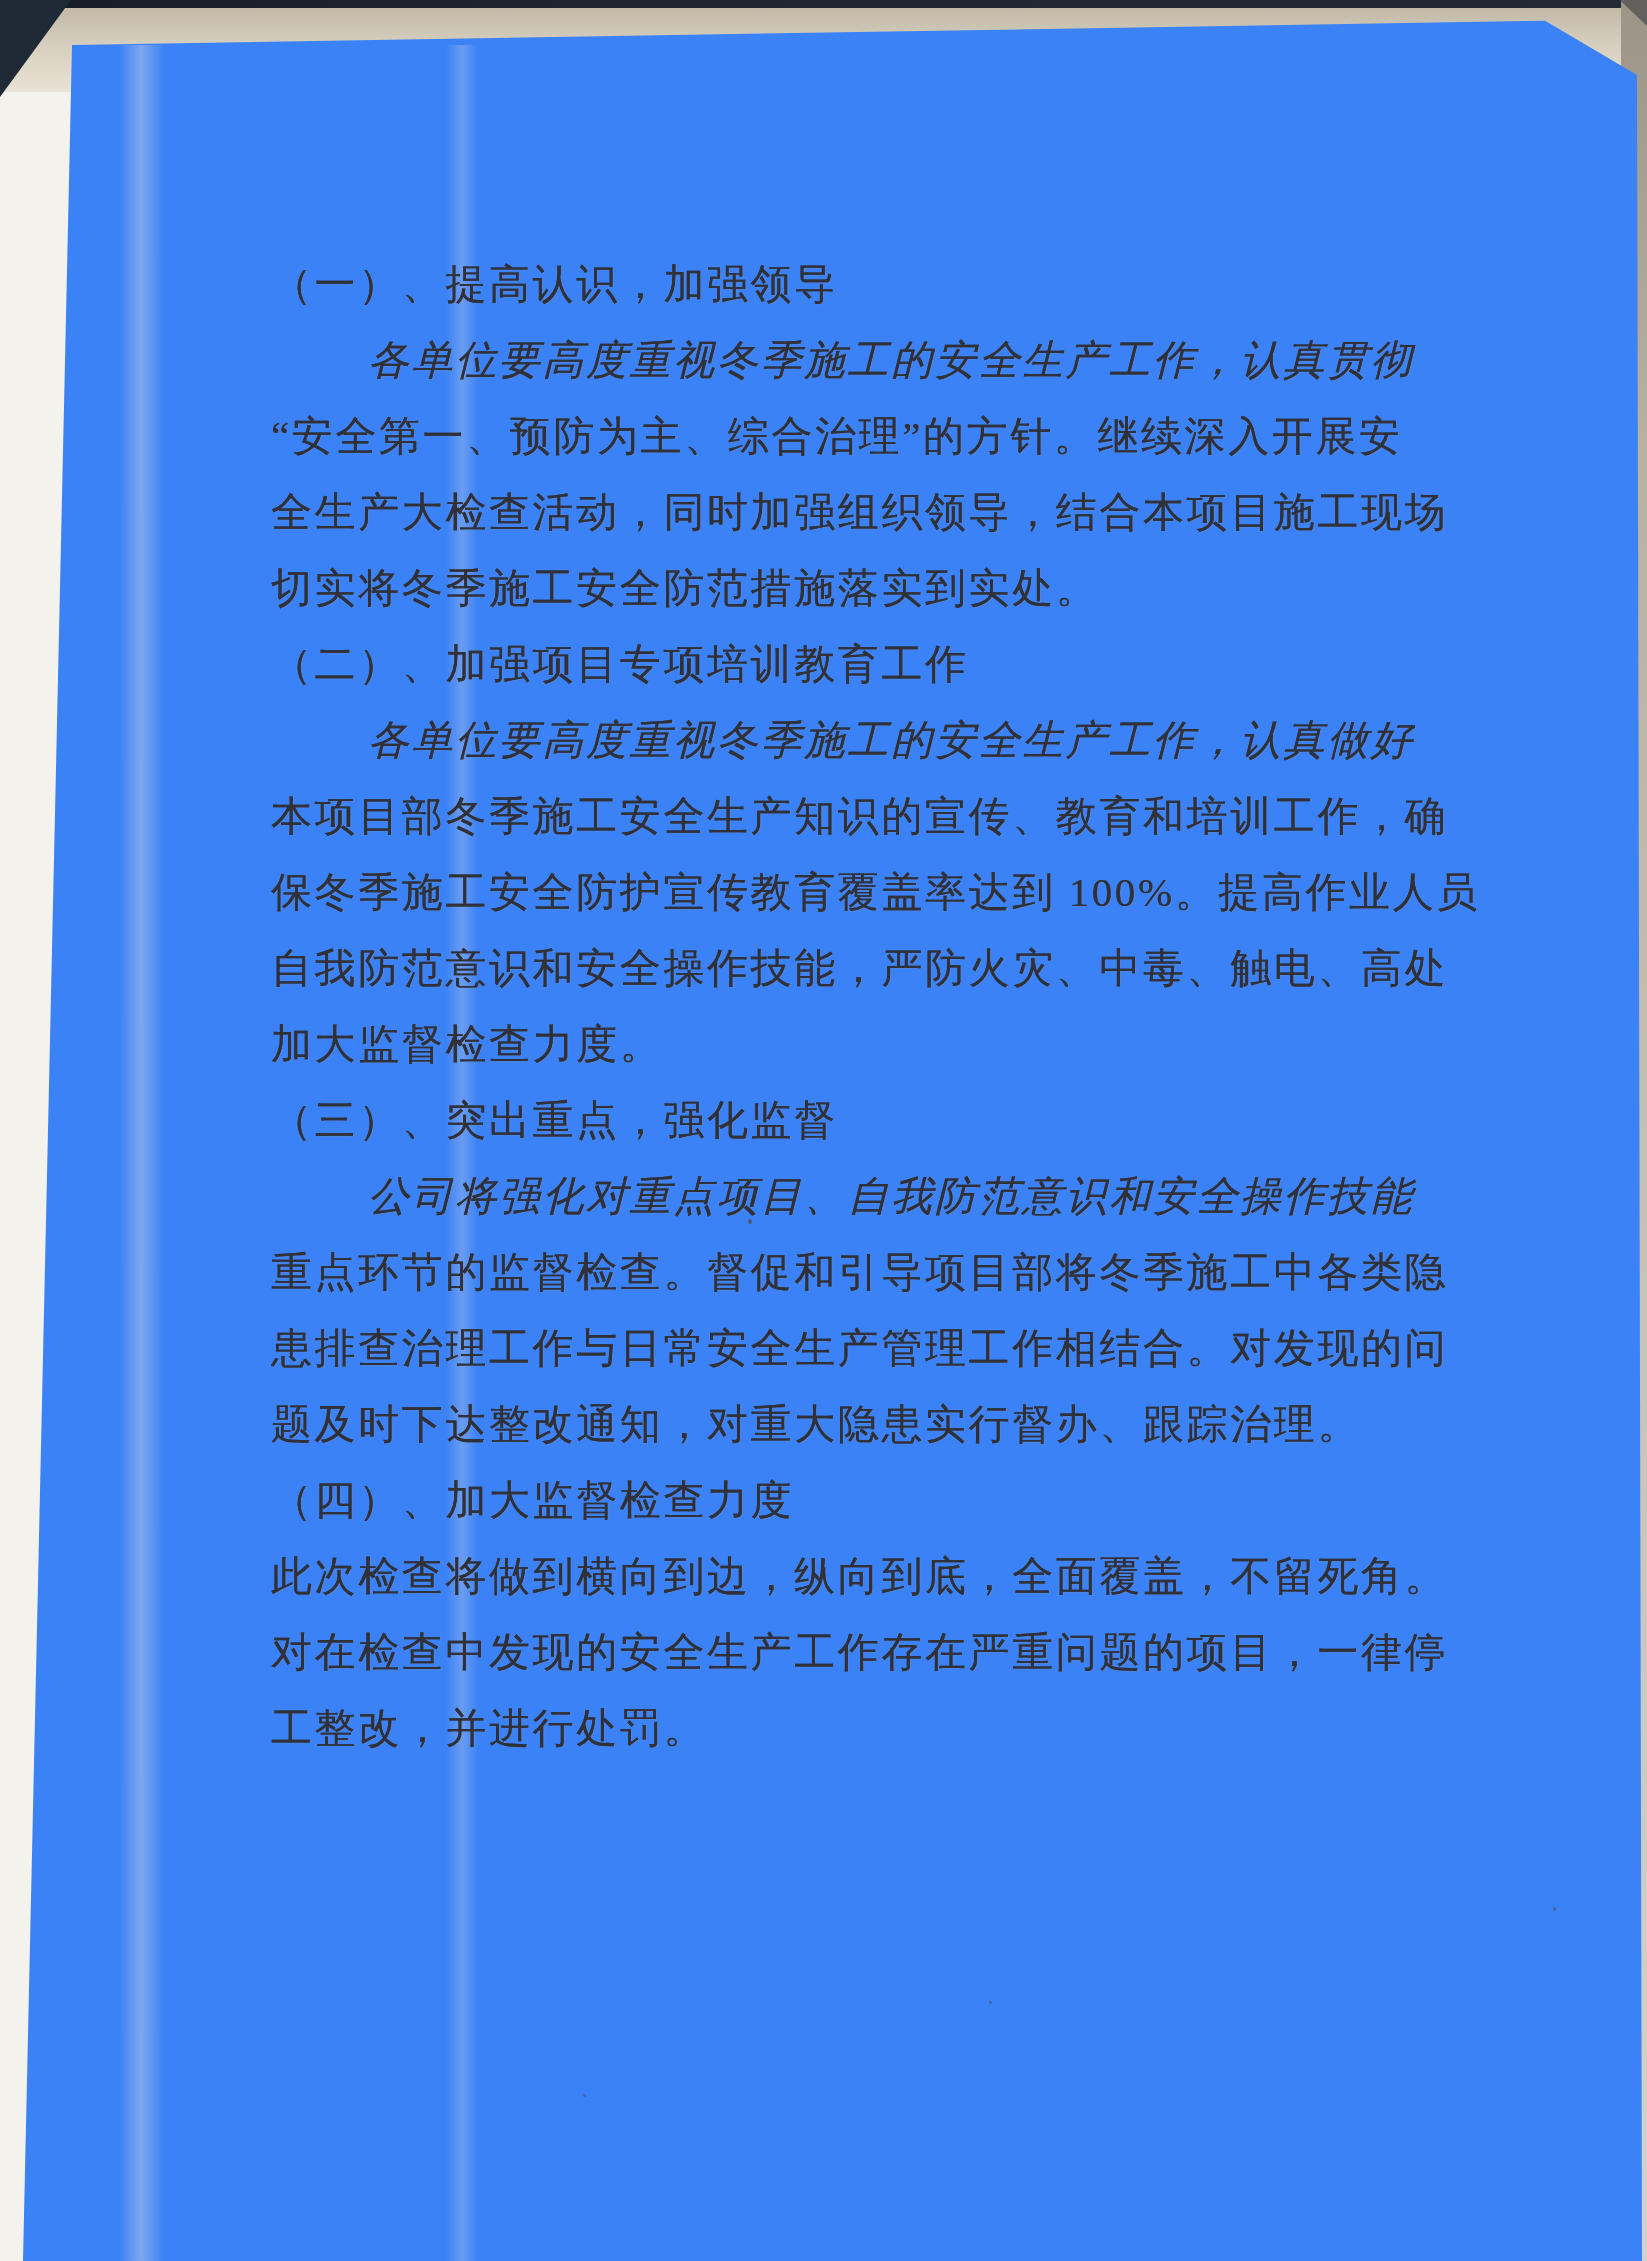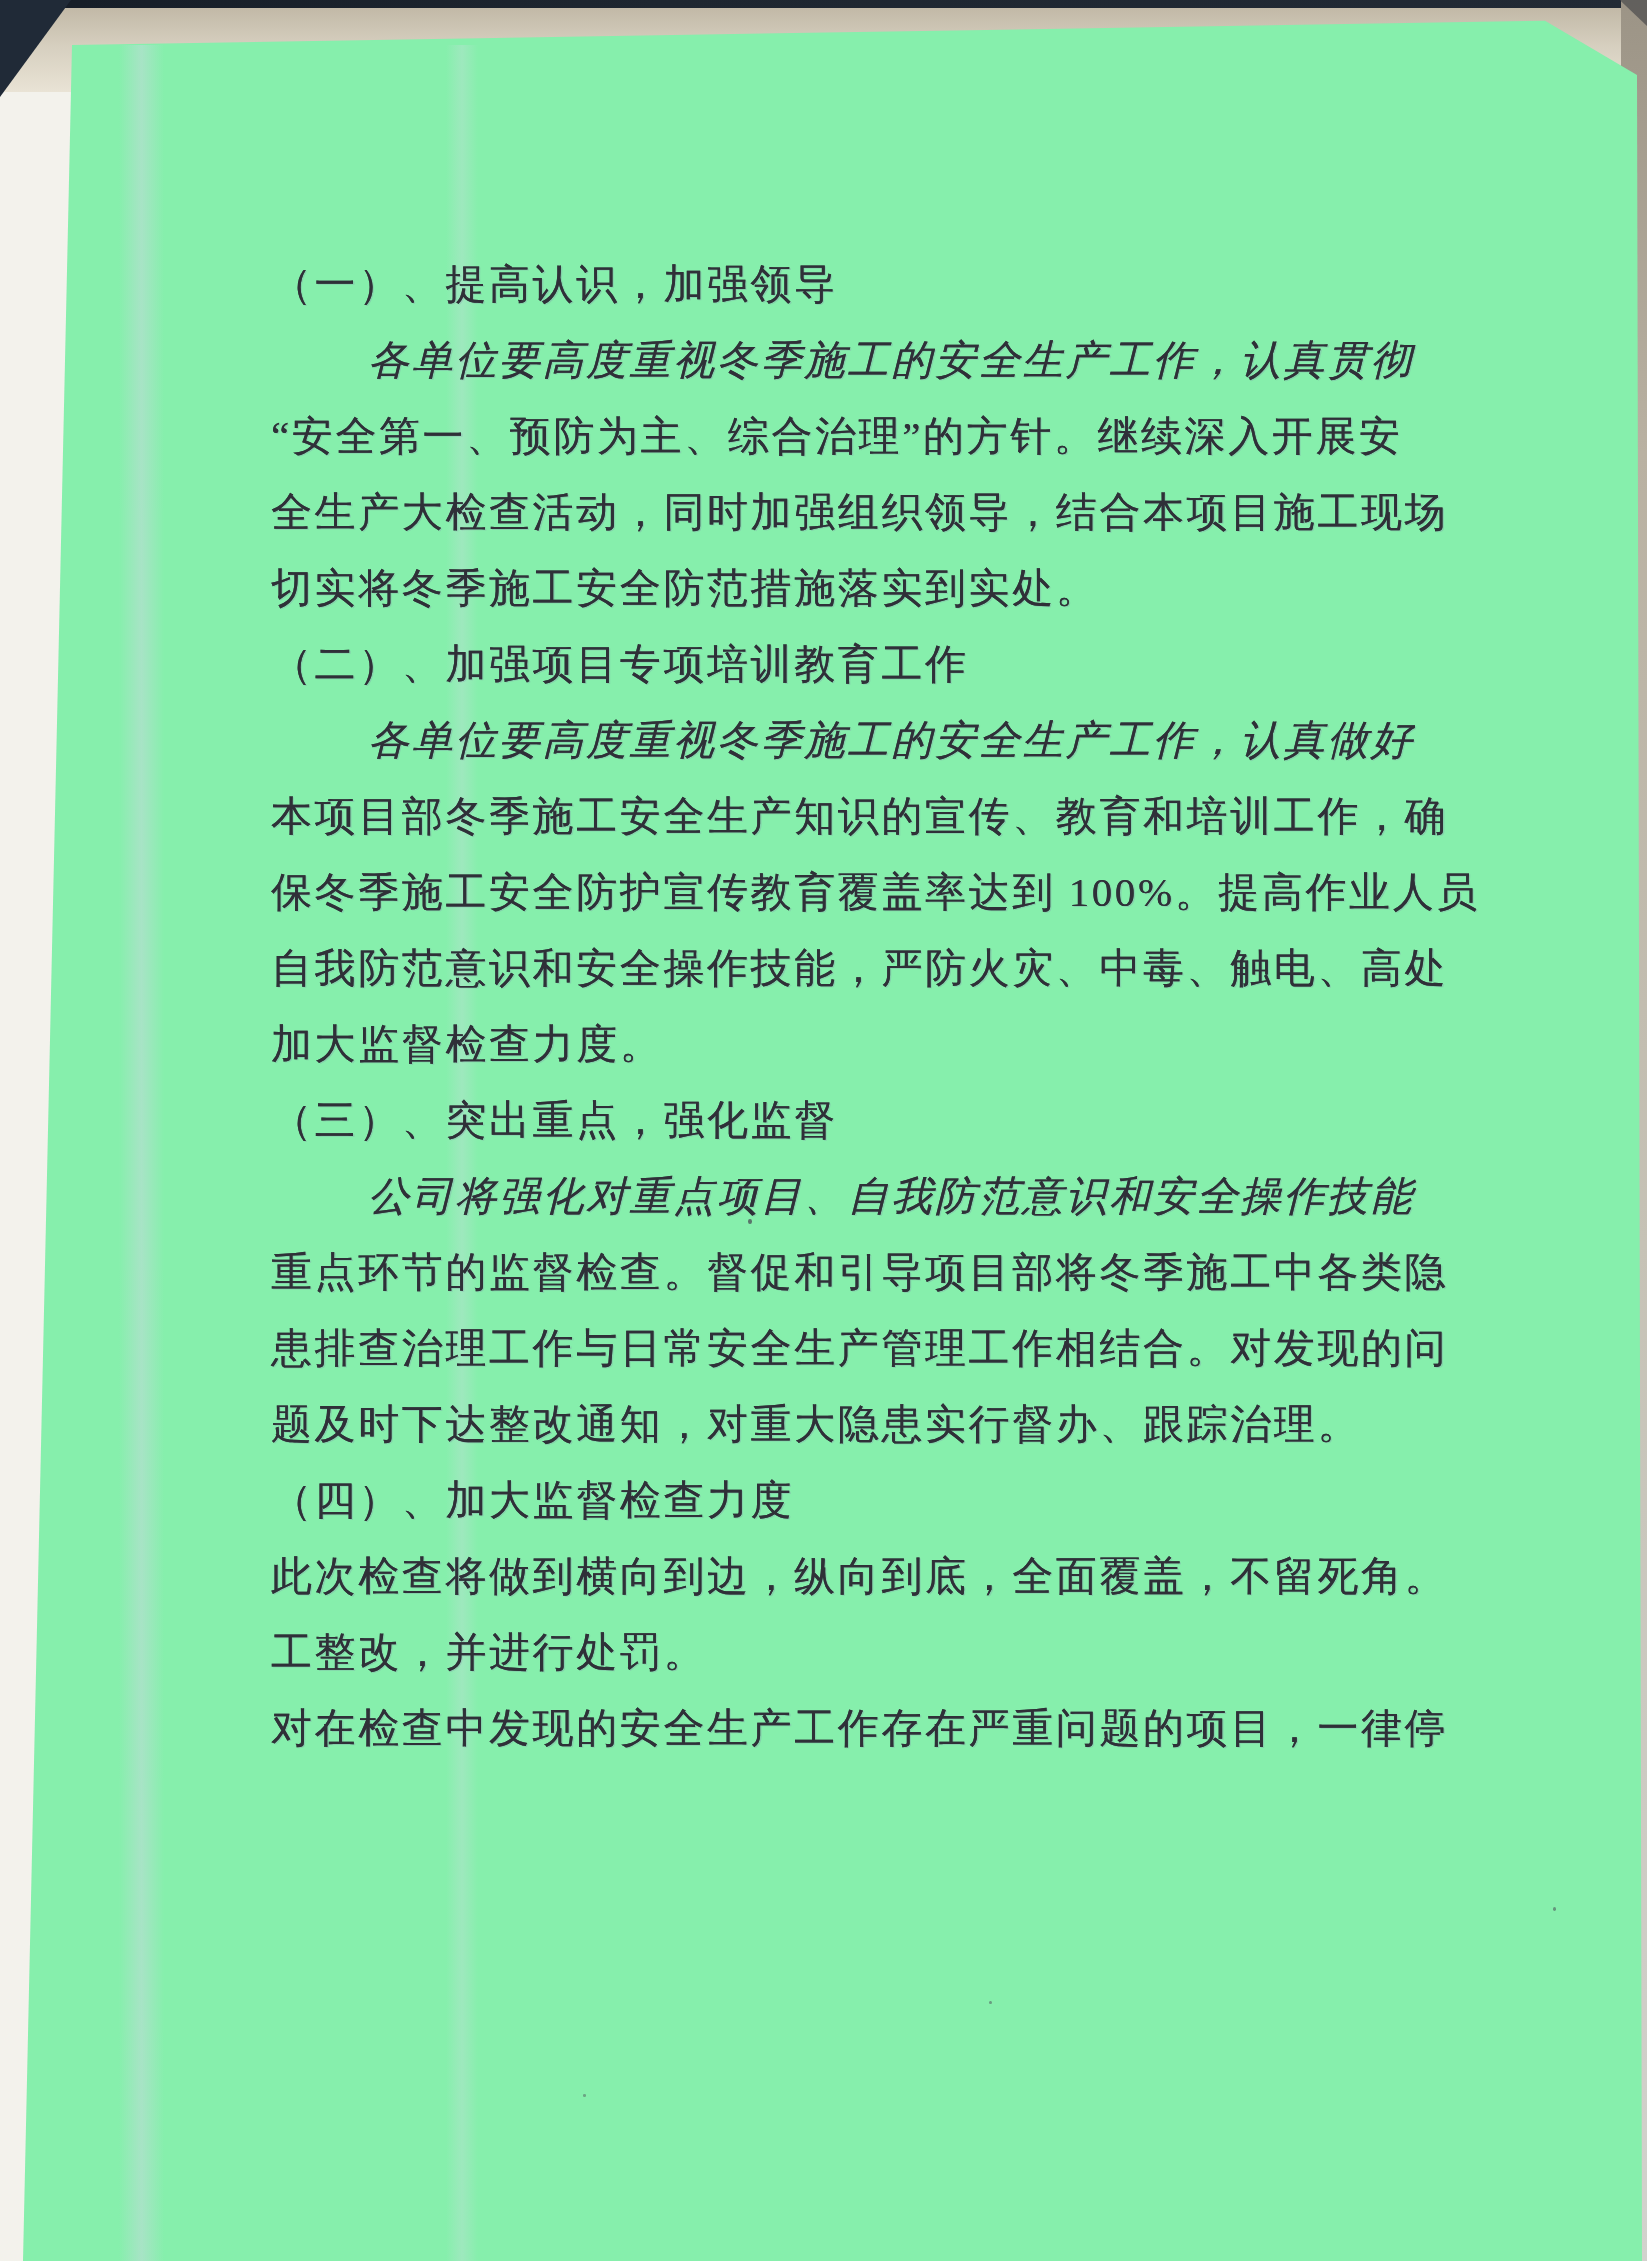--- a/index.html
+++ b/index.html
@@ -32,21 +32,21 @@
   .corner-top-right-dark {
     position: absolute; top: 0; right: 0; width: 39px; height: 26px;
     background: #4a4a4c;
     clip-path: polygon(30% 0, 100% 0, 100% 100%);
     opacity: .7;
   }
 
   
   .paper {
     position: absolute; top: 0; left: 0; width: 1647px; height: 2261px;
-    background: #86efac;
+    background: #3b82f6;
     clip-path: polygon(72px 45px, 1545px 20.7px, 1637px 75px, 1642px 2261px, 23px 2261px);
     filter: drop-shadow(0 -1.9px 1.3px rgba(55, 65, 85, 0.55))
             drop-shadow(1.9px 0 1.3px rgba(100, 100, 108, 0.35));
   }
   
   .streak { position: absolute; top: 45px; height: 2216px; pointer-events: none; }
   .streak.s1 { left: 119px; width: 45px;
     background: linear-gradient(90deg, rgba(210,216,230,0) 0%, rgba(208,214,229,.45) 50%, rgba(210,216,230,0) 100%); }
   .streak.s2 { left: 446px; width: 32px;
     background: linear-gradient(90deg, rgba(214,219,232,0) 0%, rgba(213,218,231,.30) 50%, rgba(214,219,232,0) 100%); }
@@ -97,22 +97,22 @@
         <div class="line">保冬季施工安全防护宣传教育覆盖率达到 100%。提高作业人员</div>
         <div class="line">自我防范意识和安全操作技能，严防火灾、中毒、触电、高处</div>
         <div class="line">加大监督检查力度。</div>
         <div class="line">（三）、突出重点，强化监督</div>
         <div class="line indent">公司将强化对重点项目、自我防范意识和安全操作技能</div>
         <div class="line">重点环节的监督检查。督促和引导项目部将冬季施工中各类隐</div>
         <div class="line">患排查治理工作与日常安全生产管理工作相结合。对发现的问</div>
         <div class="line">题及时下达整改通知，对重大隐患实行督办、跟踪治理。</div>
         <div class="line">（四）、加大监督检查力度</div>
         <div class="line">此次检查将做到横向到边，纵向到底，全面覆盖，不留死角。</div>
+        <div class="line">对在检查中发现的安全生产工作存在严重问题的项目，一律停</div>
         <div class="line">工整改，并进行处罚。</div>
-        <div class="line">对在检查中发现的安全生产工作存在严重问题的项目，一律停</div>
       </div>
 
     <div class="speck a"></div>
     <div class="speck b"></div>
     <div class="speck c"></div>
     <div class="speck d"></div>
   </div>
 
   <div class="corner-top-left-dark"></div>
   <div class="corner-top-right-dark"></div>

